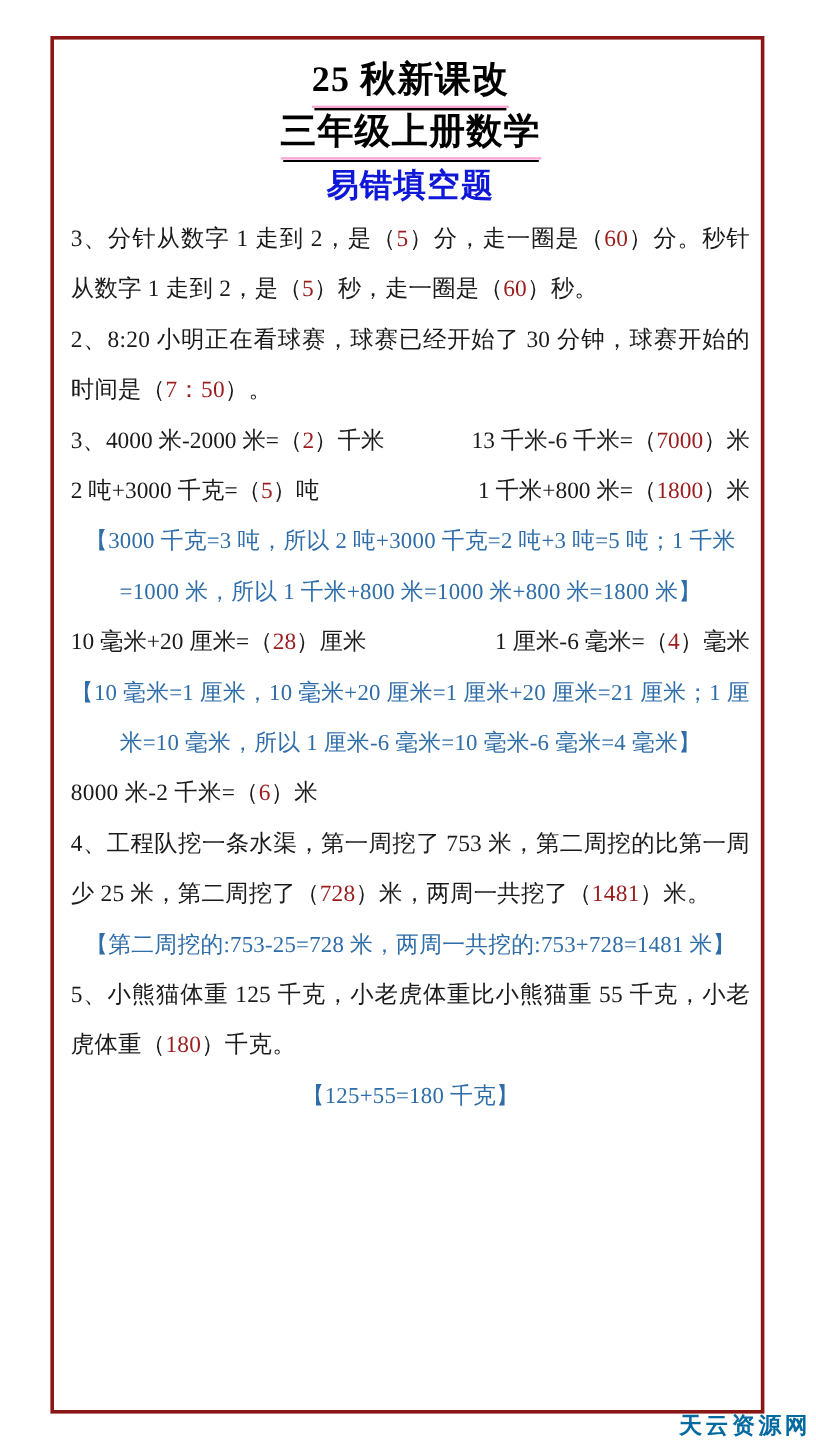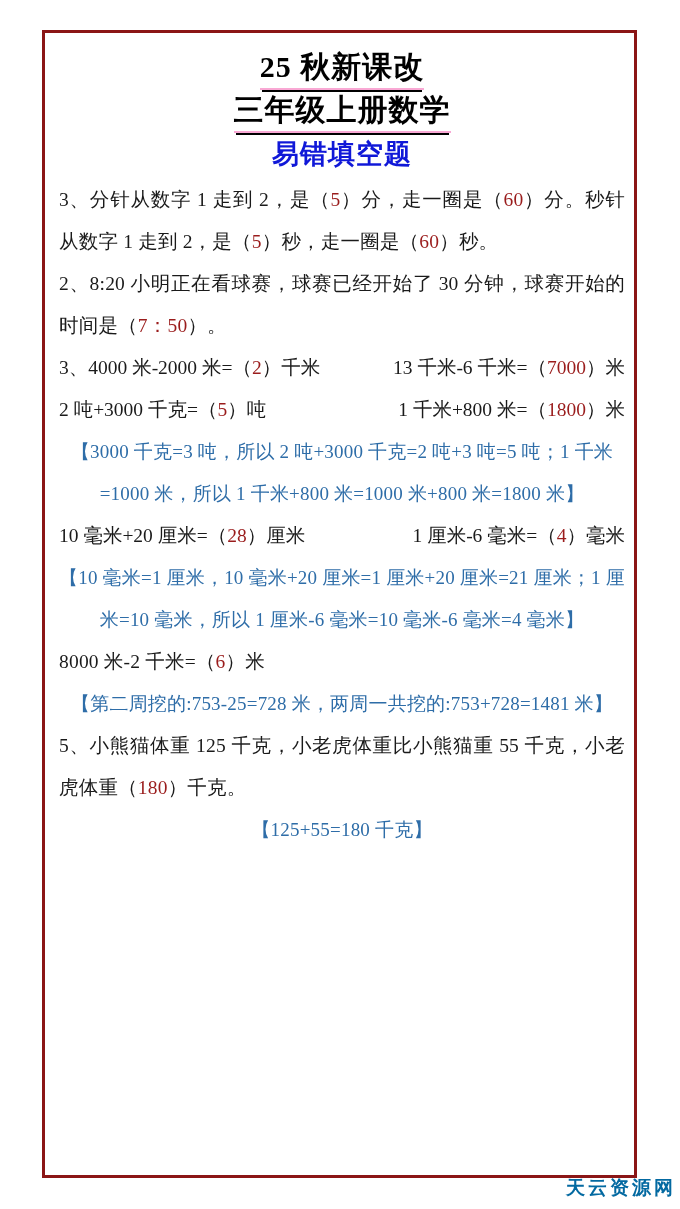--- a/index.html
+++ b/index.html
@@ -146,20 +146,21 @@
 
     <div class="row2">
       <div class="col-a"><span class="paren">10 毫米+20 厘米=（</span><span class="ans">28</span><span class="paren">）厘米</span></div>
       <div class="col-b"><span class="paren">1 厘米-6 毫米=（</span><span class="ans">4</span><span class="paren">）毫米</span></div>
     </div>
 
     <p class="expl">【10 毫米=1 厘米，10 毫米+20 厘米=1 厘米+20 厘米=21 厘米；1 厘米=10 毫米，所以 1 厘米-6 毫米=10 毫米-6 毫米=4 毫米】</p>
 
     <p class="q tight"><span class="paren">8000 米-2 千米=（</span><span class="ans">6</span><span class="paren">）米</span></p>
 
+    <p class="q"><span class="paren">4、工程队挖一条水渠，第一周挖了 753 米，第二周挖的比第一周少 25 米，第二周挖了（</span><span class="ans">728</span><span class="paren">）米，两周一共挖了（</span><span class="ans">1481</span><span class="paren">）米。</span></p>
 
     <p class="expl">【第二周挖的:753-25=728 米，两周一共挖的:753+728=1481 米】</p>
 
     <p class="q"><span class="paren">5、小熊猫体重 125 千克，小老虎体重比小熊猫重 55 千克，小老虎体重（</span><span class="ans">180</span><span class="paren">）千克。</span></p>
 
     <p class="expl">【125+55=180 千克】</p>
 
   </div>
 </div>
 

